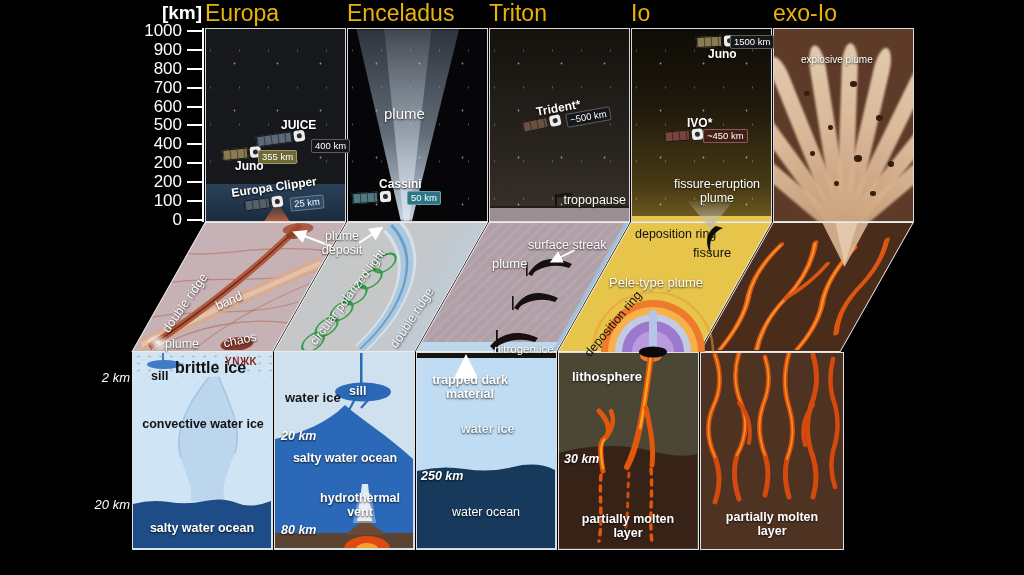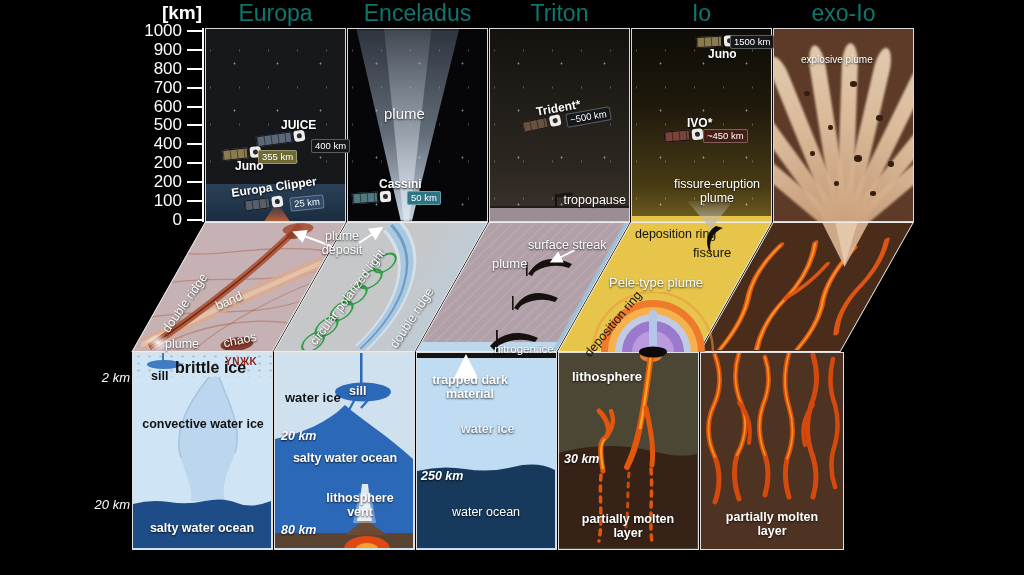--- a/index.html
+++ b/index.html
@@ -4,21 +4,21 @@
 <style>
   html,body{margin:0;padding:0;background:#000;}
   .stage{position:relative;width:1024px;height:575px;background:#000;overflow:hidden;
          font-family:"Liberation Sans",sans-serif;color:#fff;}
   
   .km-unit{position:absolute;left:128px;top:2px;width:74px;text-align:right;font-size:19px;font-weight:bold;color:#fff;z-index:4;}
   .axis-line{position:absolute;left:202px;top:28px;width:2px;height:194px;background:#fff;z-index:4;}
   .tick{position:absolute;left:187px;width:15px;height:2px;background:#fff;z-index:4;}
   .tick-label{position:absolute;left:126px;width:56px;text-align:right;font-size:17px;color:#fff;z-index:4;}
   
-  .title{position:absolute;top:0;width:141px;text-align:center;font-size:23px;color:#0f766e;z-index:4;}
+  .title{position:absolute;top:0;width:141px;font-size:23px;color:#eab308;z-index:4;}
   
   .tp{position:absolute;top:28px;width:141px;height:194px;border:1.5px solid #d9d9d9;box-sizing:border-box;overflow:hidden;z-index:1;}
   .stars{position:absolute;inset:0;opacity:.55;background-image:
      radial-gradient(rgba(255,255,255,.9) .7px,transparent 1.2px),
      radial-gradient(rgba(255,255,255,.5) .6px,transparent 1px);
      background-size:43px 47px,29px 37px;background-position:7px 11px,19px 3px;}
   .tp-europa{left:205px;background:#17181b;}
   .eu-ocean{position:absolute;left:0;bottom:0;width:100%;height:37px;background:linear-gradient(#2a4158,#1b2c40);}
   .eu-plume{position:absolute;left:56px;bottom:0;width:30px;height:19px;
      background:linear-gradient(to top,rgba(186,96,58,.95),rgba(186,96,58,0));
@@ -260,21 +260,21 @@
       <ellipse cx="92" cy="196" rx="23" ry="13" fill="#e0490f"></ellipse>
       <ellipse cx="92" cy="198" rx="12" ry="8" fill="#f6a02c"></ellipse>
       <path d="M70,182 L90,166 L112,182 Z" fill="#6b4a34"></path>
       <path d="M87,131 L93,131 L97,168 L82,168 Z" fill="#ffffff" opacity=".85"></path>
       <path d="M84,140 L96,140 L101,170 L78,170 Z" fill="#ffffff" opacity=".35"></path>
     </svg>
     <div class="lb dark" style="left:10px;top:38px;font-weight:bold;font-size:13px">water ice</div>
     <div class="lb" style="left:74px;top:31px;font-weight:bold">sill</div>
     <div class="lb it" style="left:6px;top:76px;font-weight:bold">20 km</div>
     <div class="lb ctr" style="left:12px;top:98px;width:116px;font-weight:bold">salty water ocean</div>
-    <div class="lb ctr" style="left:42px;top:138px;width:86px;font-weight:bold">lithosphere vent</div>
+    <div class="lb ctr" style="left:42px;top:138px;width:86px;font-weight:bold">hydrothermal vent</div>
     <div class="lb it" style="left:6px;top:170px;font-weight:bold">80 km</div>
   </div>
 
   <div class="bp bp-triton">
     <div class="tr-topdark"></div>
     <svg width="138" height="195" style="position:absolute;left:0;top:0">
       <path d="M0,118 Q24,112 48,116 T96,114 T138,117 L138,195 L0,195 Z" fill="#16395c"></path>
     </svg>
     <div class="lb ctr" style="left:6px;top:20px;width:94px;font-weight:bold">trapped dark material</div>
     <div class="lb" style="left:44px;top:69px;font-weight:bold;color:#eaf4fc">water ice</div>

